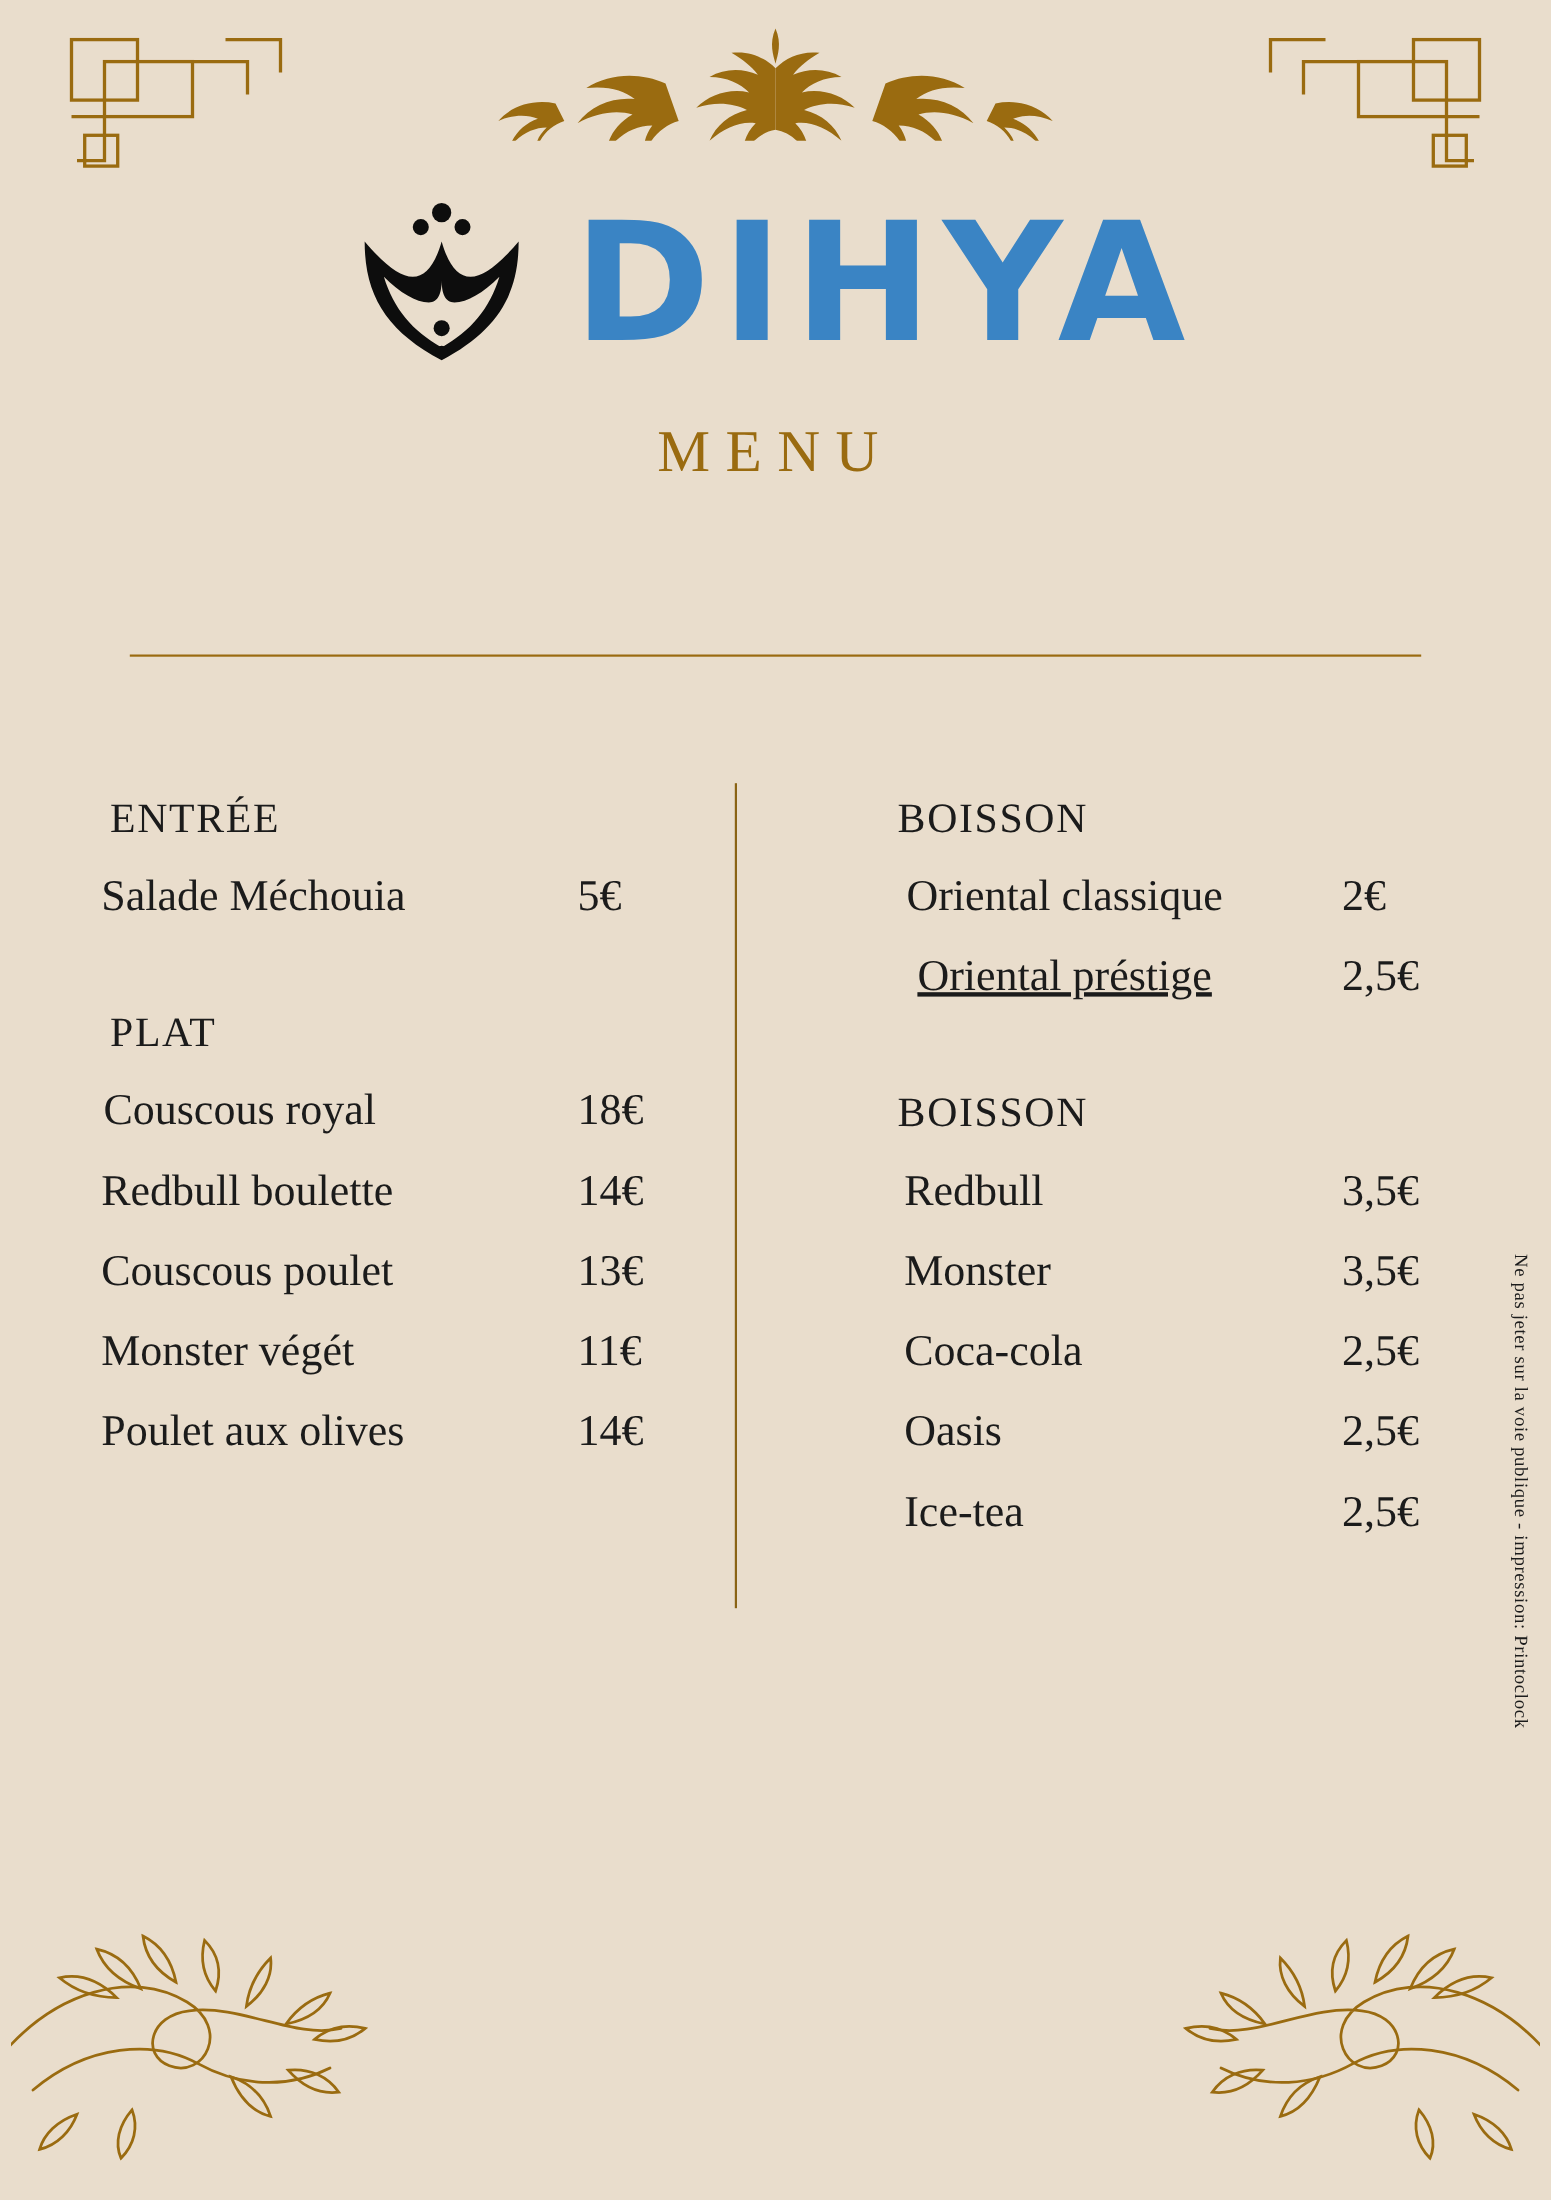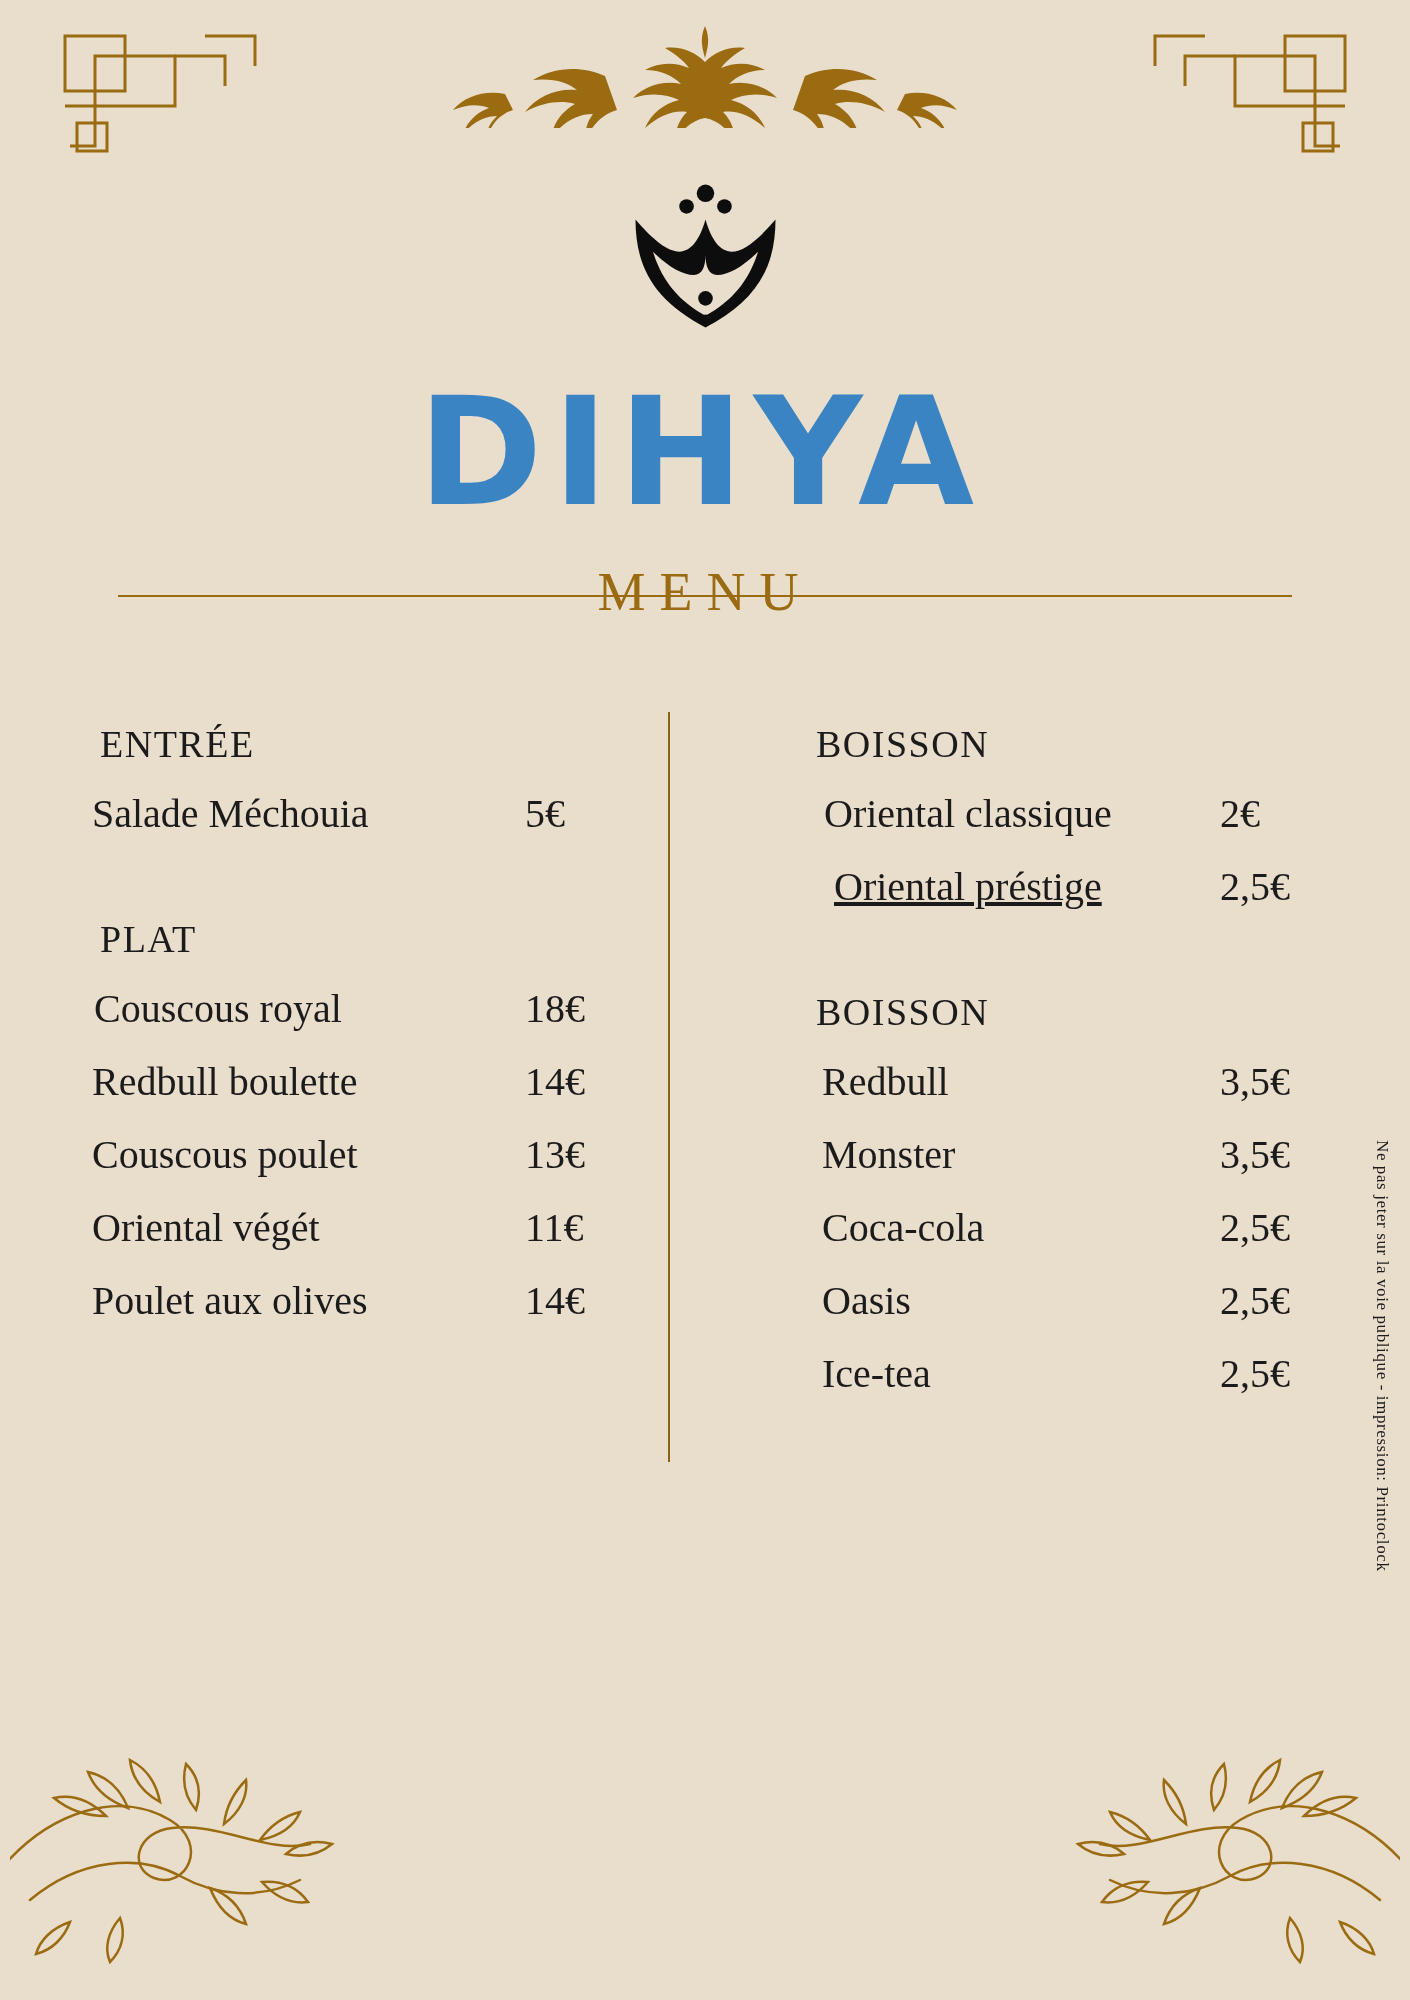--- a/index.html
+++ b/index.html
@@ -50,21 +50,20 @@
     top: 170px;
     left: 0;
     right: 0;
     text-align: center;
   }
   .brand-row {
     display: flex;
     align-items: center;
     justify-content: center;
     gap: 32px;
-    flex-direction: column;
   }
   .logo-mark {
     width: 175px;
     height: 175px;
     flex: none;
   }
   .brand-name {
     font-family: "DejaVu Sans", sans-serif;
     font-weight: bold;
     font-size: 150px;
@@ -244,21 +243,21 @@
         <span class="name">Redbull boulette</span>
         <span class="spacer"></span>
         <span class="price">14€</span>
       </div>
       <div class="item">
         <span class="name">Couscous poulet</span>
         <span class="spacer"></span>
         <span class="price">13€</span>
       </div>
       <div class="item">
-        <span class="name">Oriental végét</span>
+        <span class="name">Monster végét</span>
         <span class="spacer"></span>
         <span class="price">11€</span>
       </div>
       <div class="item">
         <span class="name">Poulet aux olives</span>
         <span class="spacer"></span>
         <span class="price">14€</span>
       </div>
     </div>
 

